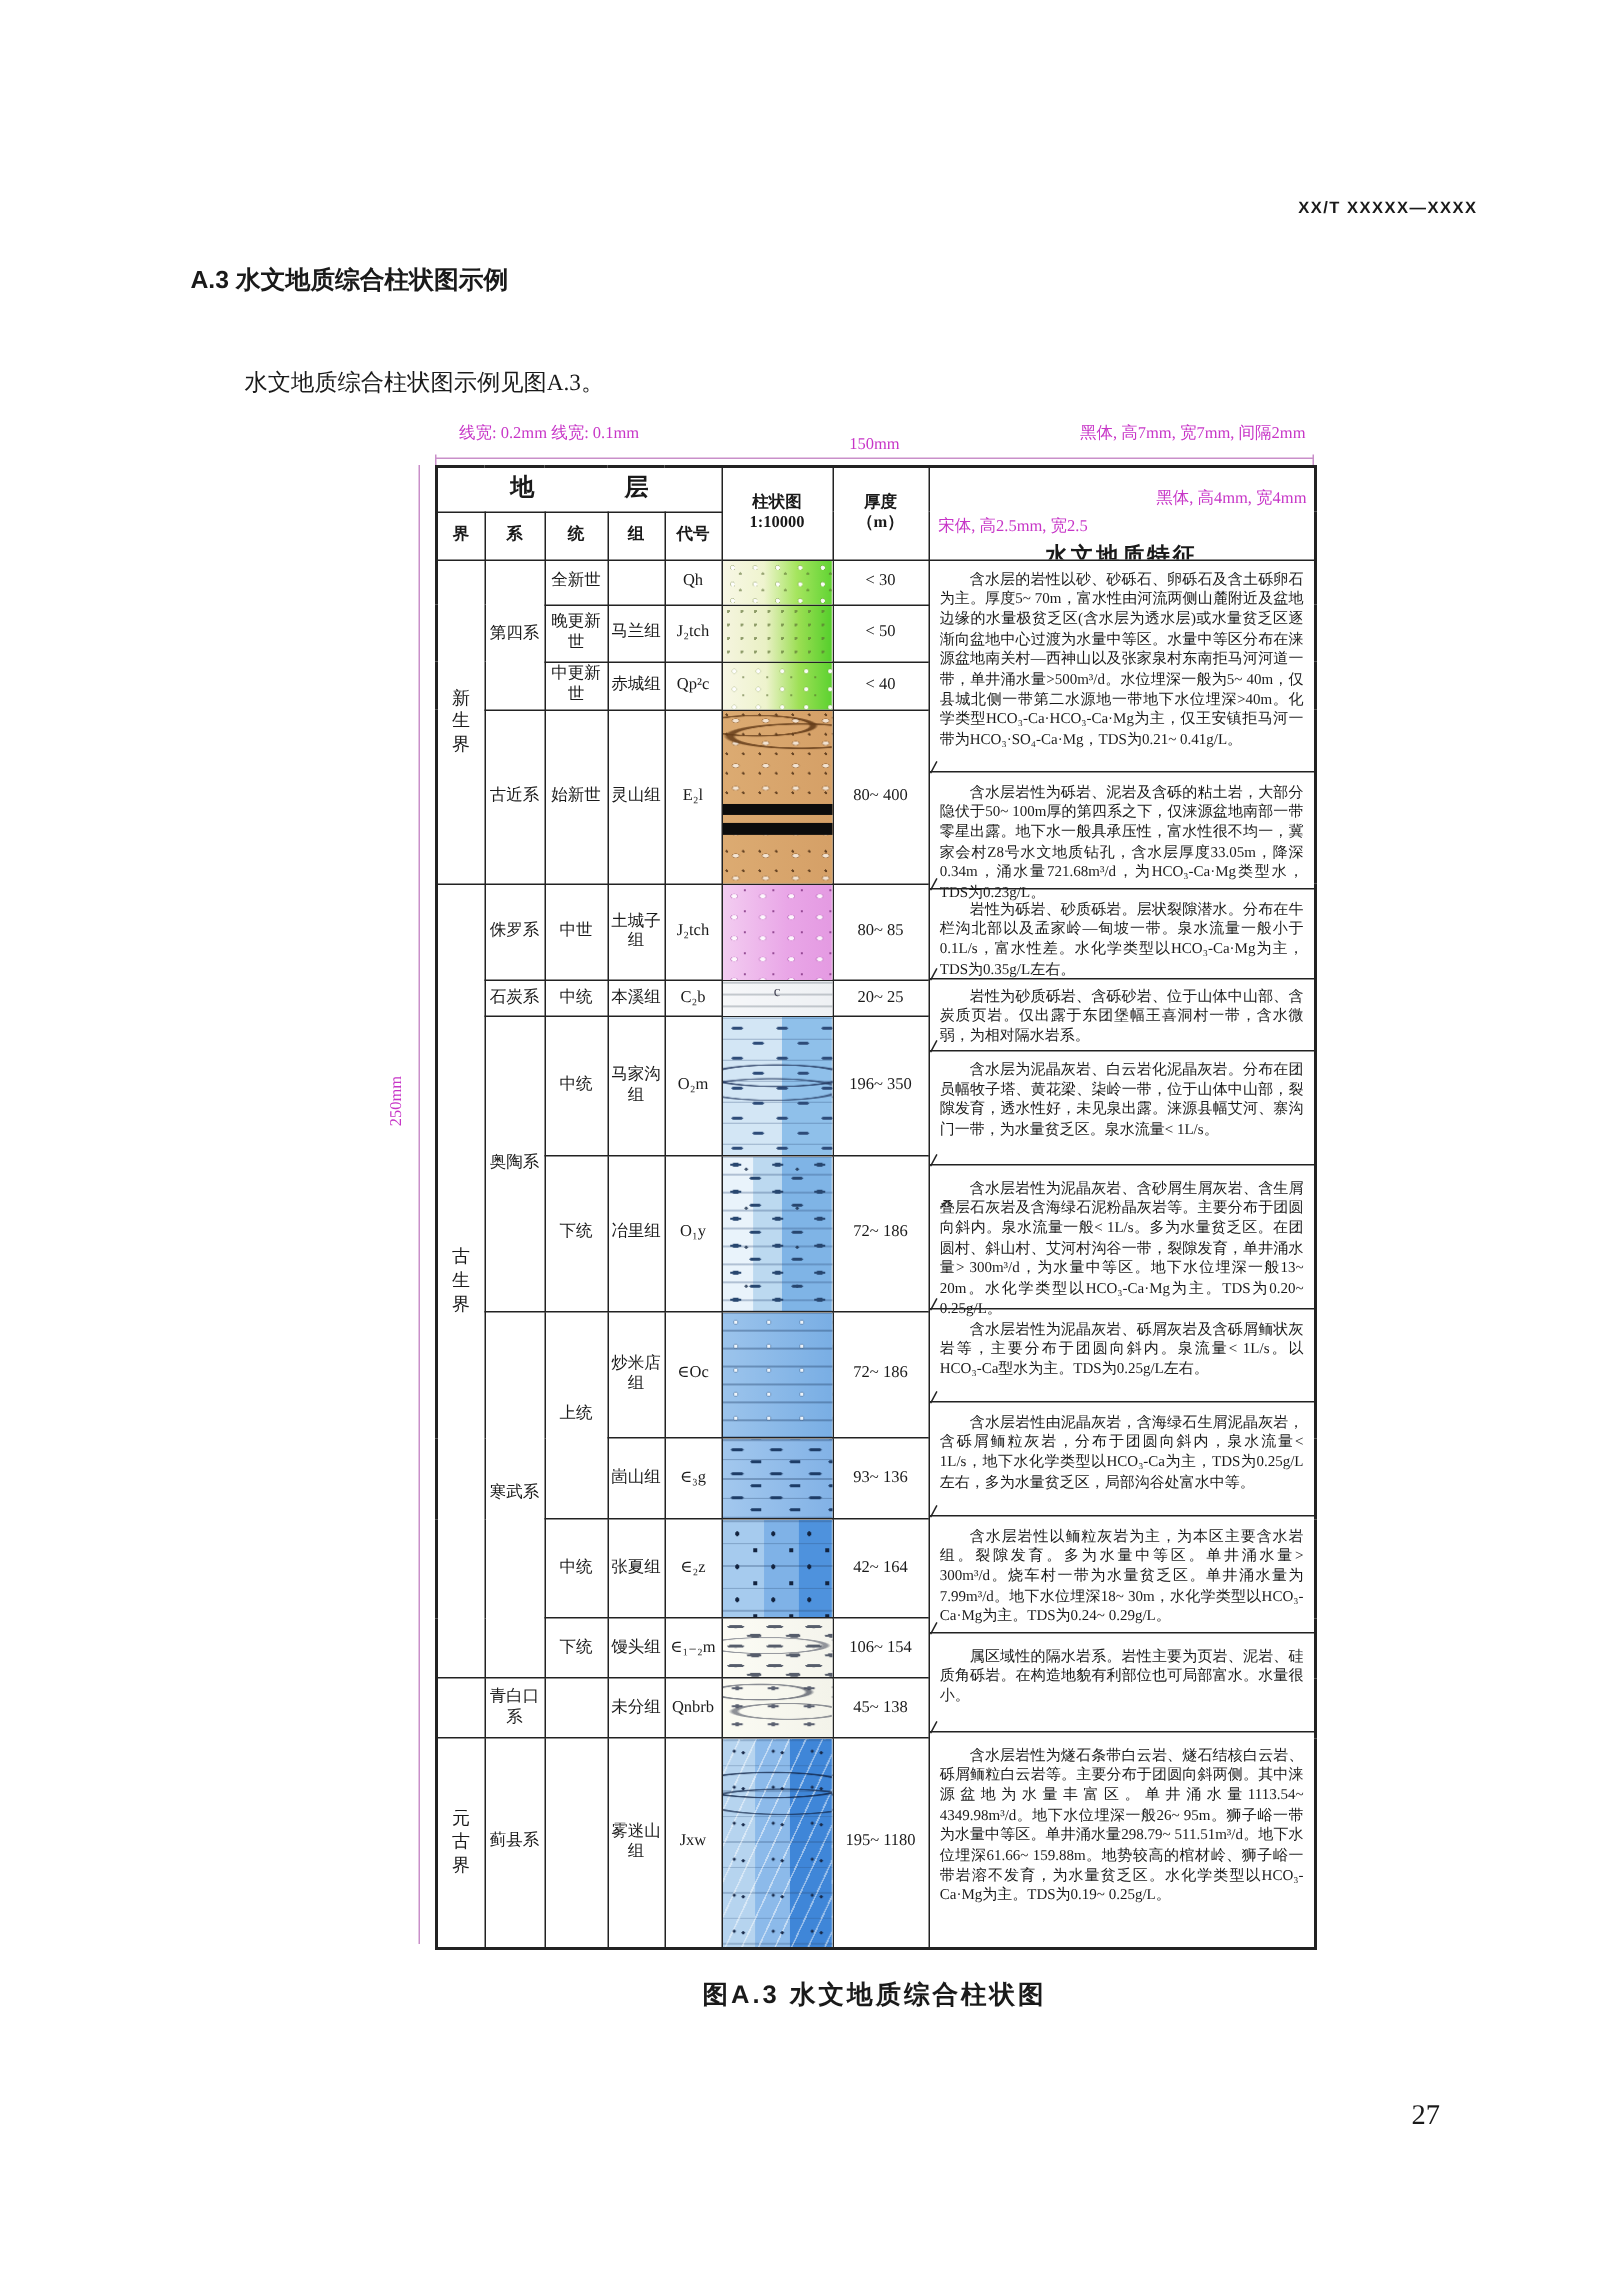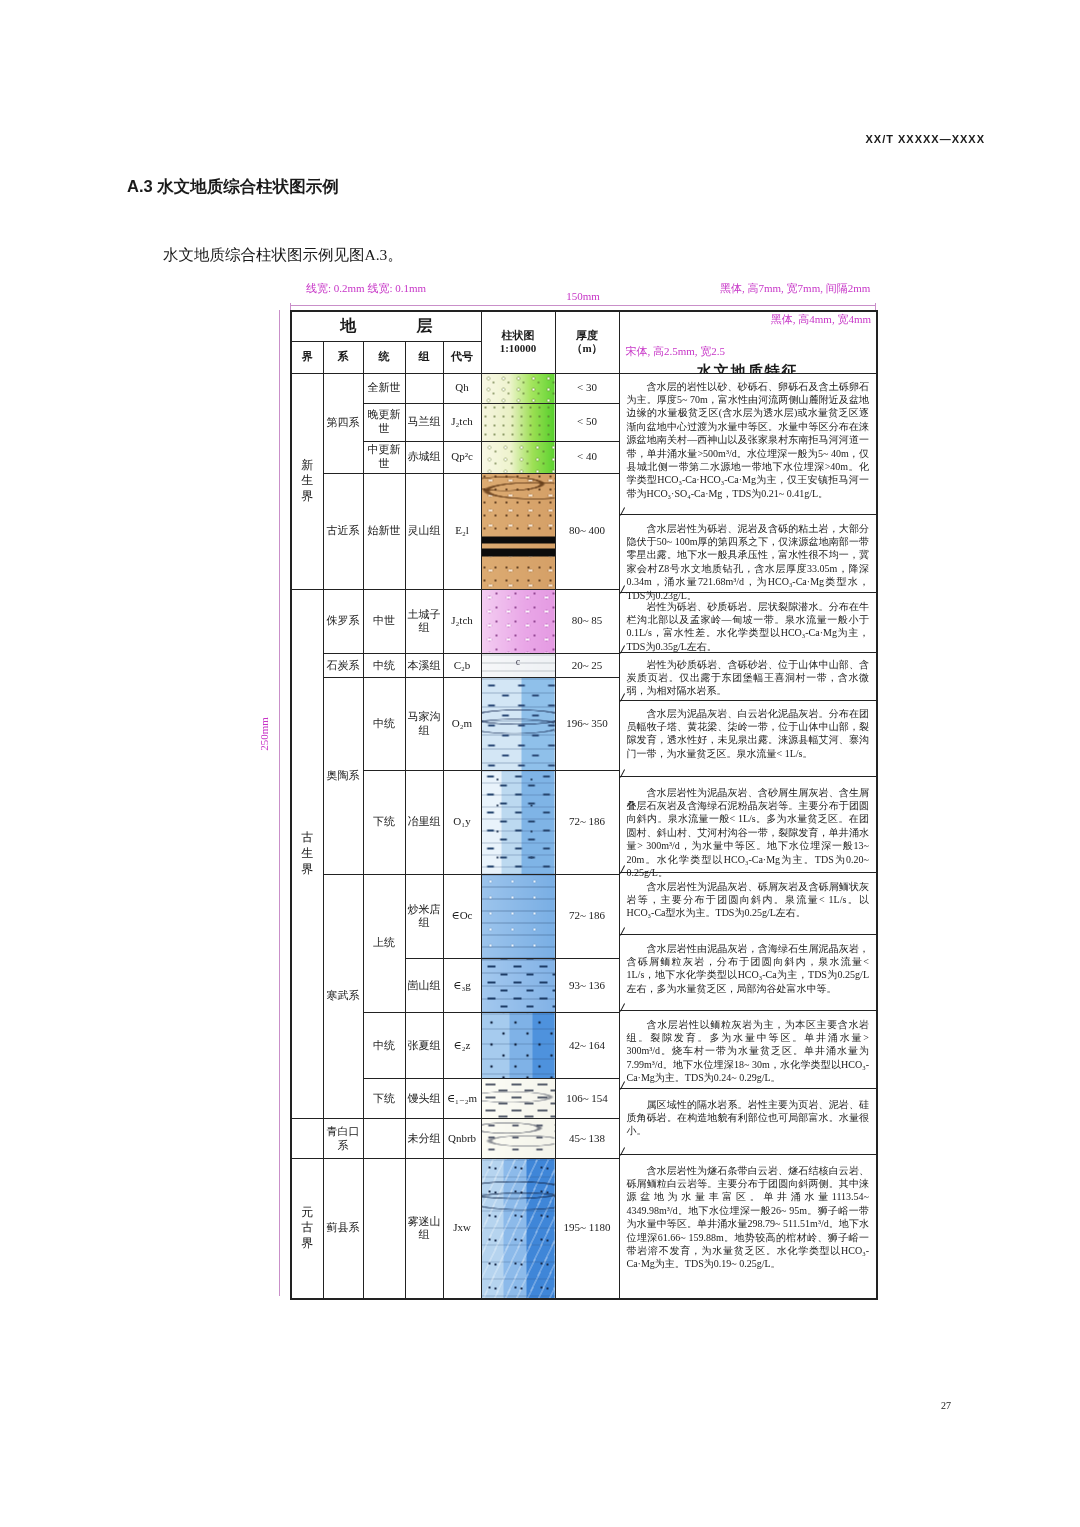--- a/index.html
+++ b/index.html
@@ -18,34 +18,34 @@
   .ann-lw{top:281px;left:262px;margin-left:44px;}
   .ann-tf{top:281px;left:720px;}
   .dim150-line{top:305px;left:290px;width:586px;height:0;border-top:1px solid #c98fc9;}
   .dim150-line:before,.dim150-line:after{content:"";position:absolute;top:-3px;width:1px;height:7px;background:#c98fc9;}
   .dim150-line:before{left:0;}.dim150-line:after{right:0;}
   .dim150-label{top:290px;left:520px;width:126px;}
   .dim250-line{top:310px;left:279px;width:0;height:986px;border-left:1px solid #c98fc9;}
   .dim250-label{top:728px;left:234px;transform:rotate(-90deg);transform-origin:center;width:60px;text-align:center;}
   .caption{top:1318px;left:290px;width:586px;text-align:center;
         font-family:"Liberation Sans","DejaVu Sans",sans-serif;font-weight:bold;font-size:17px;letter-spacing:2px;}
-  .pagenum{top:1400px;left:941px;font-size:10px;}
+  .pagenum{top:1400px;left:941px;font-size:19px;}
 
   
   table.strat{position:absolute;top:310px;left:290px;border-collapse:collapse;table-layout:fixed;
         border:2px solid #222;}
   table.strat td{border:1px solid #222;padding:0;text-align:center;vertical-align:middle;
         font-size:11px;line-height:1.25;overflow:hidden;}
   td.th{font-weight:bold;font-size:15px;font-family:"Liberation Serif","DejaVu Serif",serif;}
   .dl-flex{display:flex;justify-content:space-around;padding:0 18px;font-weight:bold;font-size:16px;}
   .two-line{font-weight:bold;font-size:13.5px;line-height:1.3;}
   .feat-head{position:relative;height:100%;}
   .feat-head .main{position:absolute;top:20px;left:0;right:0;font-weight:bold;font-size:15px;letter-spacing:2px;}
   .feat-head .song{position:absolute;top:3px;left:6px;text-align:left;}
-  .feat-head .hei{position:absolute;bottom:16px;right:5px;}
+  .feat-head .hei{position:absolute;bottom:3px;right:5px;}
   .vert{width:1.1em;margin:0 auto;word-break:break-all;line-height:1.3;font-size:12px;}
   td.code{font-size:12px;font-family:"Liberation Serif","DejaVu Serif",serif;}
   td.thick{font-size:10.5px;}
   .featcell{vertical-align:top;}
   .featwrap{position:relative;width:100%;height:924px;}
   .feat{position:absolute;left:0;width:100%;box-sizing:border-box;padding:0 7px;text-align:justify;
         font-size:10px;line-height:13.4px;text-indent:2em;}
   .fdiv{position:absolute;left:0;width:100%;height:0;border-top:1px solid #222;}
   .fdiv:before{content:"";position:absolute;left:2px;top:-8px;width:1px;height:9px;background:#222;transform:rotate(28deg);}
 
@@ -333,14 +333,15 @@
       <td>蓟县系</td>
       <td></td>
       <td>雾迷山组</td>
       <td class="code">Jxw</td>
       <td class="lith lith-r14"></td>
       <td class="thick">195~ 1180</td>
     </tr>
   </tbody>
     </table>
 
+  <div class="abs caption">图A.3  水文地质综合柱状图</div>
   <div class="abs pagenum">27</div>
 </div>
 
 </body></html>

